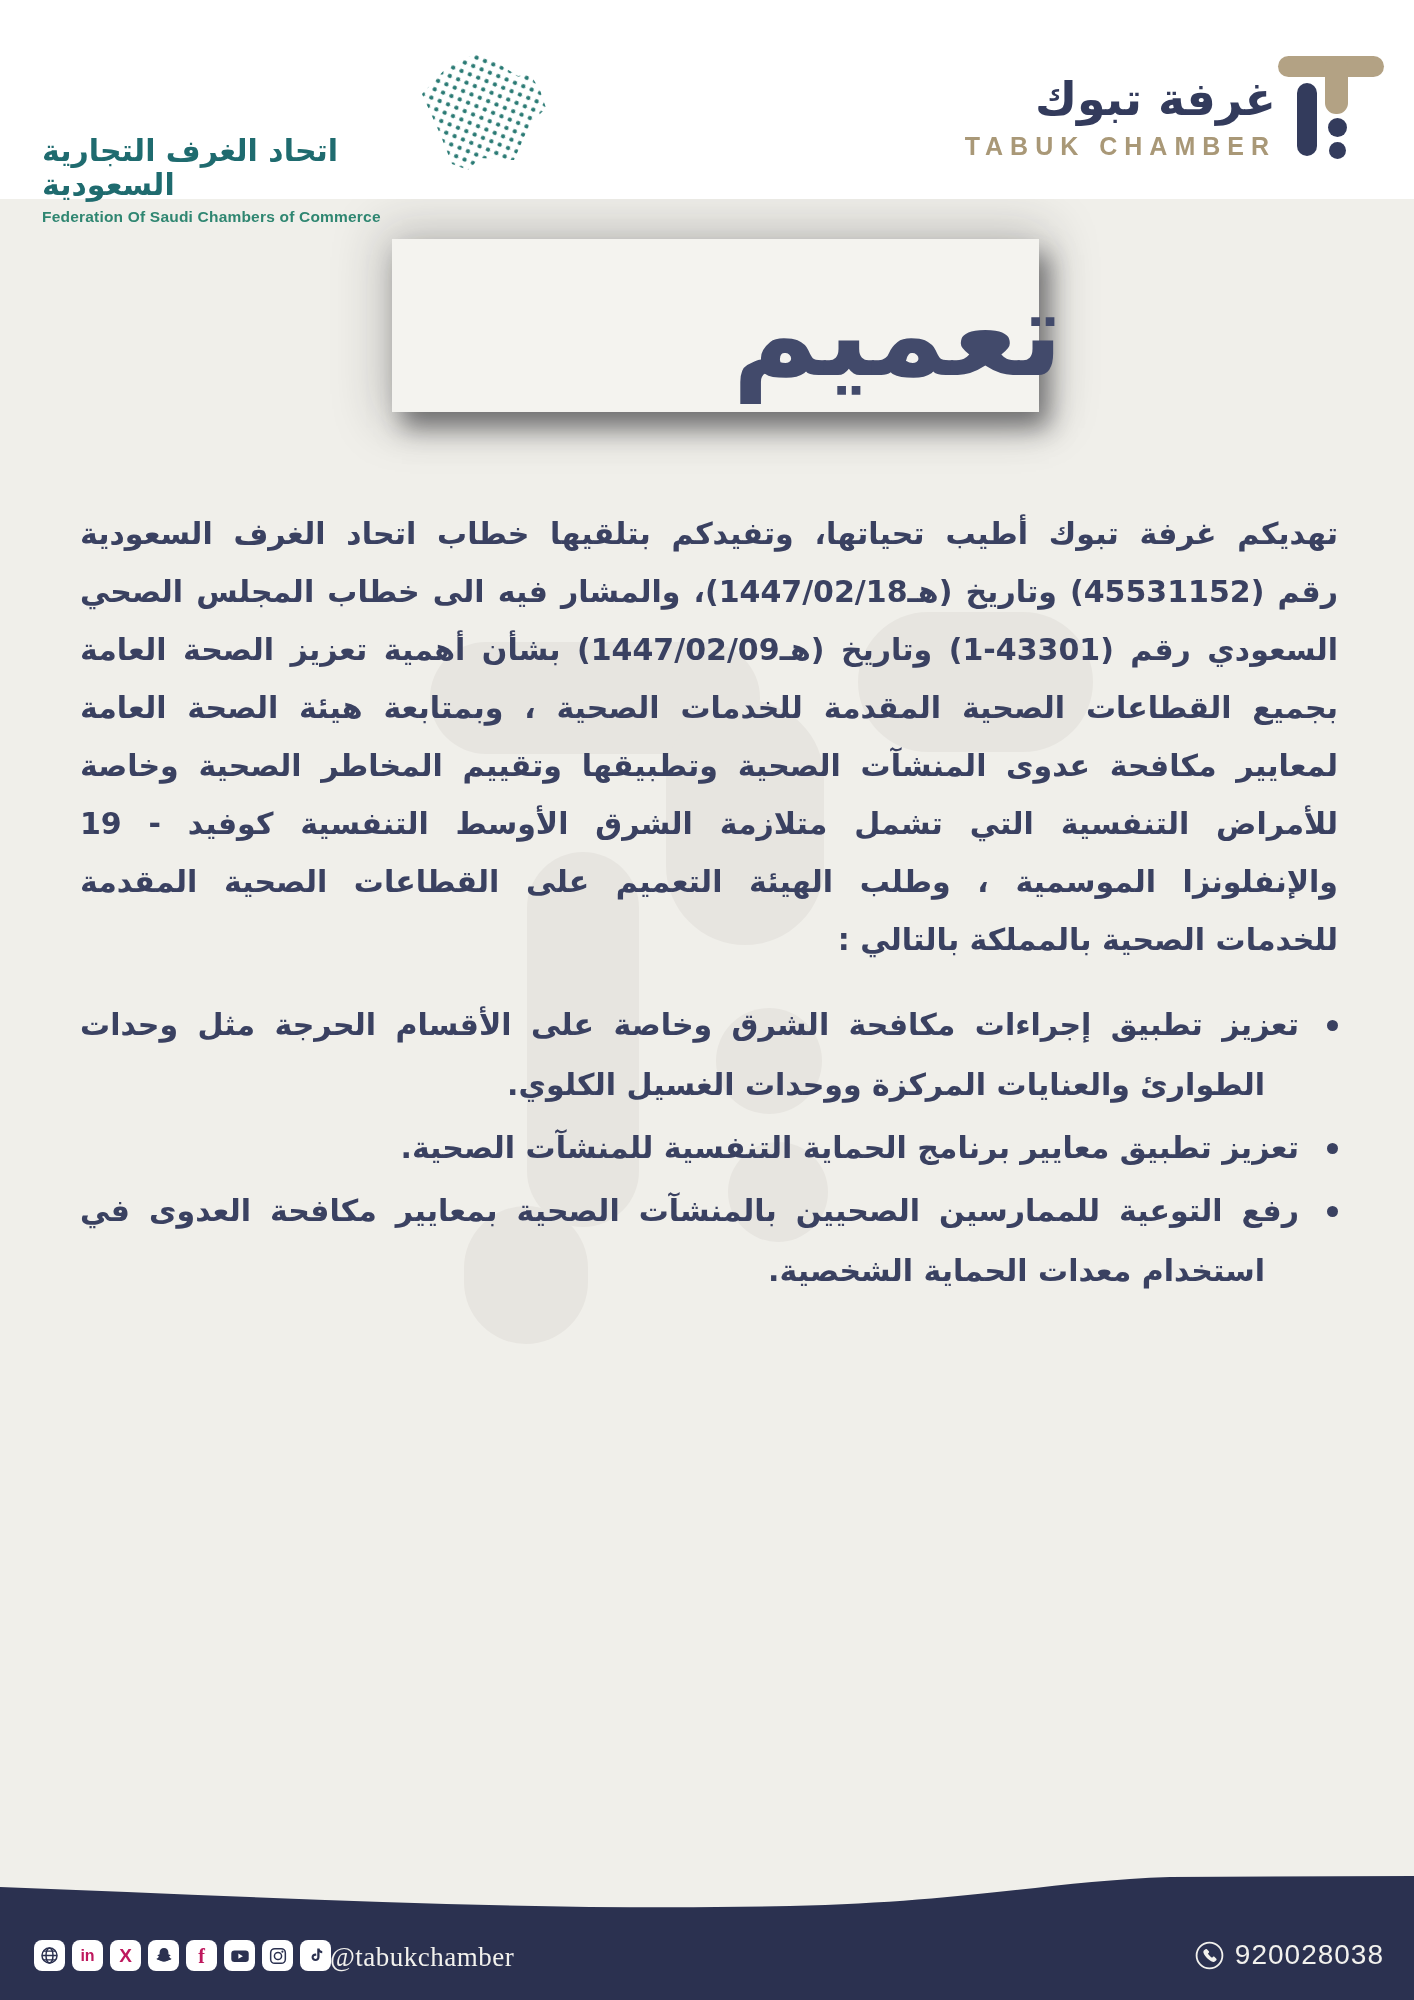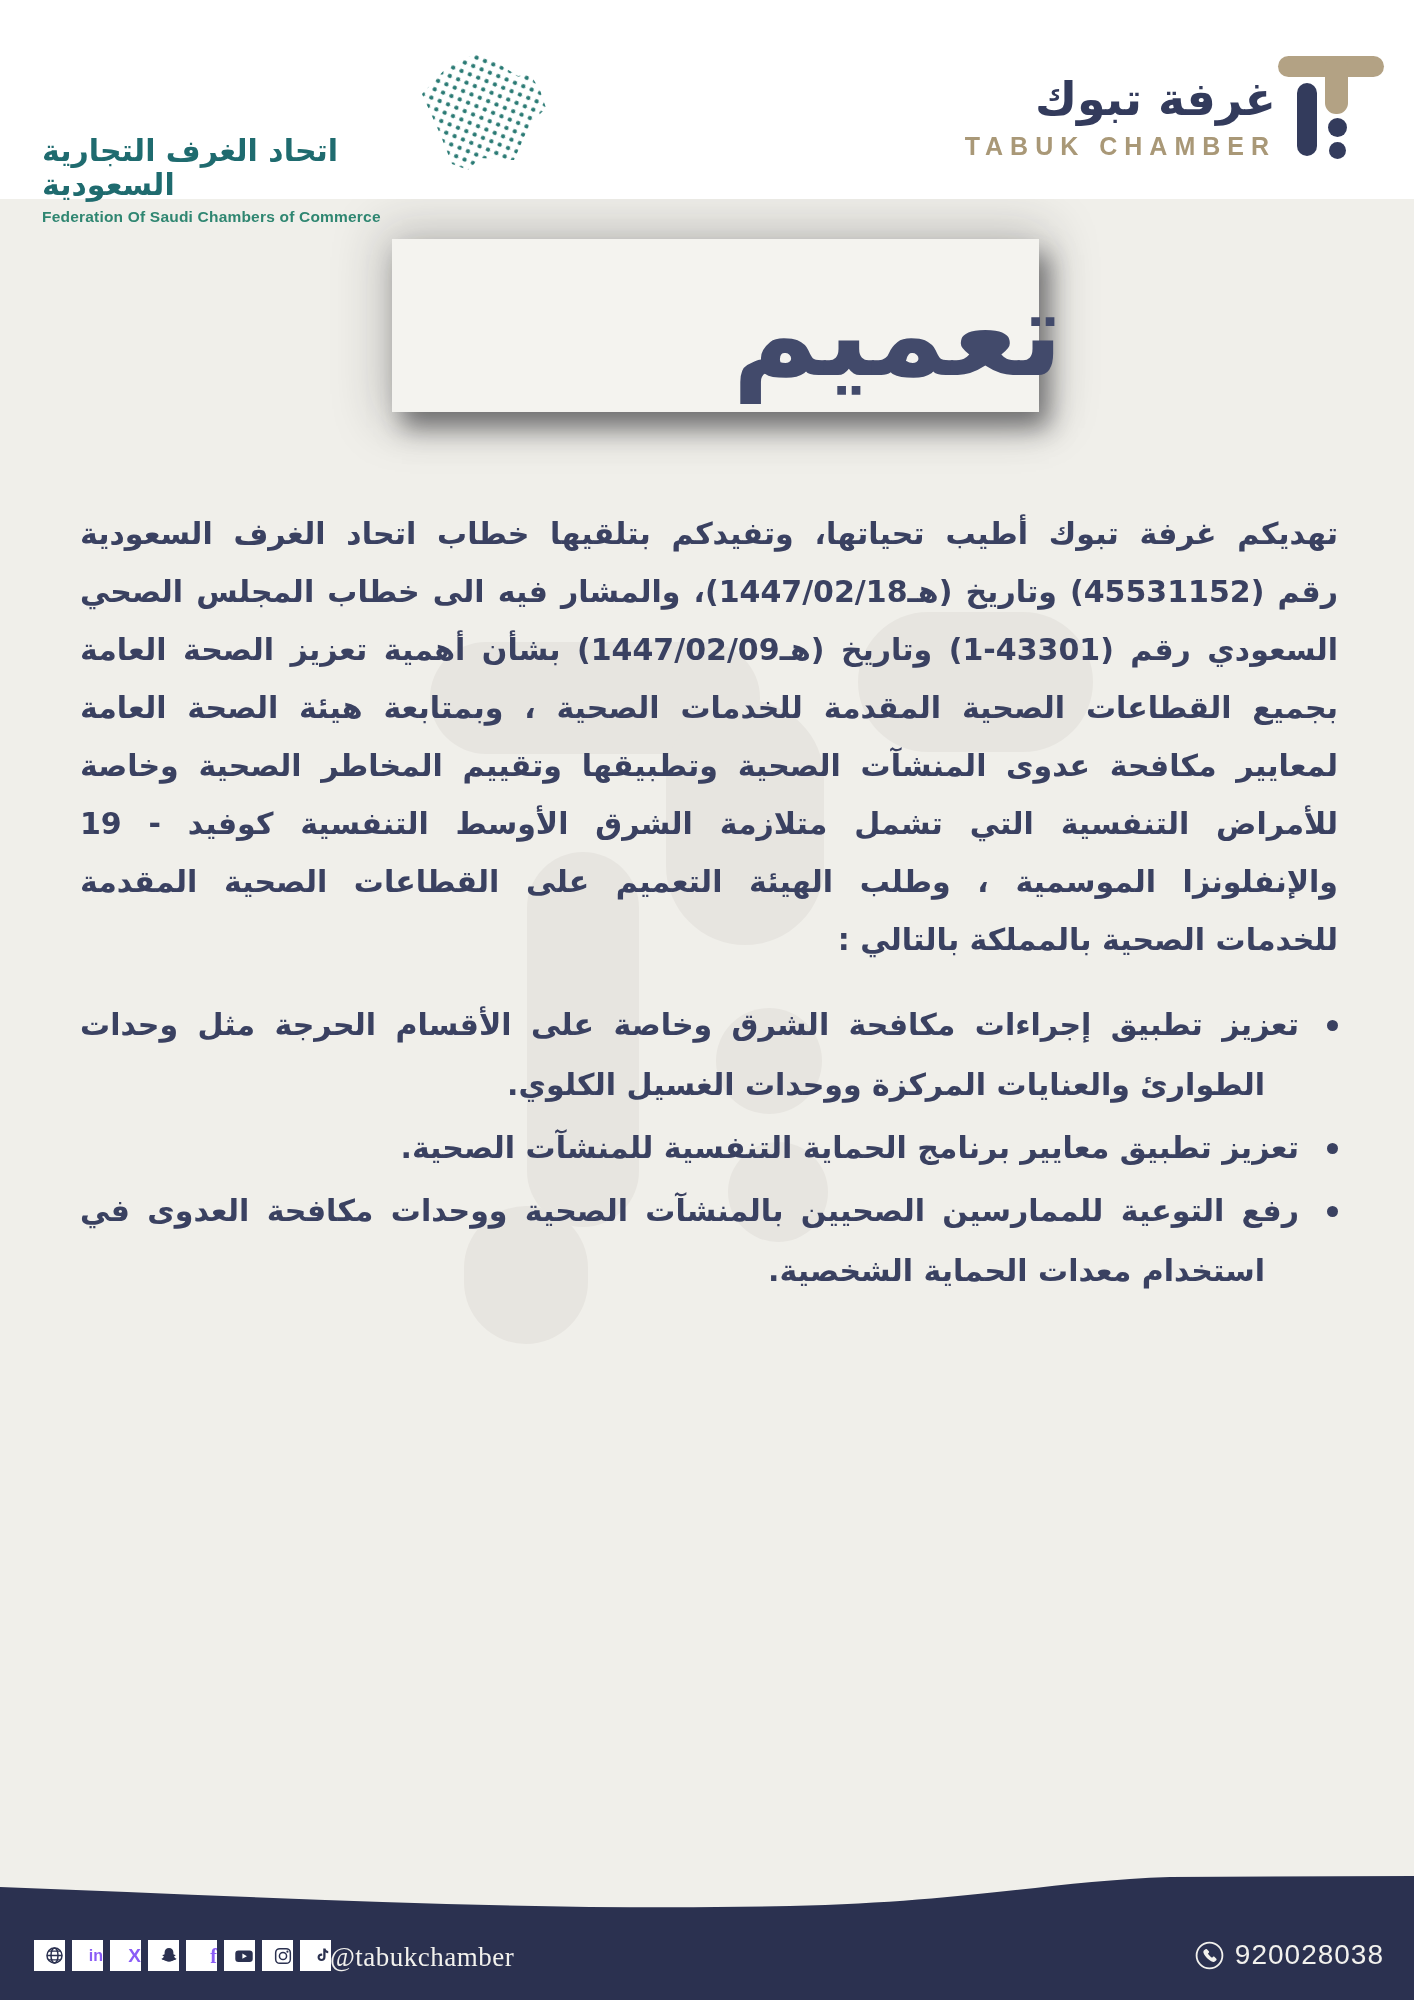--- a/index.html
+++ b/index.html
@@ -39,22 +39,22 @@
   .bullets{margin:26px 0 0 0;padding:0;list-style:none;}
   .bullets li{display:flex;margin:0 0 3px 0;}
   .bdot{flex:0 0 11px;width:11px;height:11px;border-radius:50%;background:#3a4161;margin-top:25px;margin-left:28px;}
   .bcontent{flex:1;}
   .bcontent .line{line-height:60px;}
   .bcontent .line.cont{padding-right:34px;}
   
   .footer-wave{position:absolute;left:0;top:1875px;z-index:4;}
   .footer-content{position:absolute;left:0;top:1936px;width:1414px;height:48px;z-index:5;}
   .socials{position:absolute;left:34px;top:4px;display:flex;gap:7px;direction:ltr;}
-  .badge{width:31px;height:31px;border-radius:0;background:#ffffff;display:flex;align-items:center;
-         justify-content:flex-end;color:#8b5cf6;overflow:hidden;}
+  .badge{width:31px;height:31px;border-radius:8px;background:#ffffff;display:flex;align-items:center;
+         justify-content:center;color:#be185d;overflow:hidden;}
   .badge span{font-family:"Liberation Sans",sans-serif;font-weight:bold;font-size:16px;line-height:1;}
   .handle{position:absolute;left:330px;top:6px;font-family:"Liberation Serif",serif;font-size:27px;
           color:#f2f1ed;letter-spacing:.5px;}
   .phone{position:absolute;right:30px;top:3px;display:flex;align-items:center;gap:10px;direction:ltr;}
   .phone-num{font-family:"Liberation Sans",sans-serif;font-size:28px;color:#f2f1ed;letter-spacing:1px;}
 </style>
 </head>
 <body>
 
 <div class="page">
@@ -124,21 +124,21 @@
         </li>
         <li>
           <span class="bdot"></span>
           <div class="bcontent">
             <div class="line last">تعزيز تطبيق معايير برنامج الحماية التنفسية للمنشآت الصحية.</div>
           </div>
         </li>
         <li>
           <span class="bdot"></span>
           <div class="bcontent">
-            <div class="line">رفع التوعية للممارسين الصحيين بالمنشآت الصحية ووحدات مكافحة العدوى في</div>
+            <div class="line">رفع التوعية للممارسين الصحيين بالمنشآت الصحية بمعايير مكافحة العدوى في</div>
             <div class="line last cont">استخدام معدات الحماية الشخصية.</div>
           </div>
         </li>
       </ul>
   </div>
 
   <svg class="footer-wave" width="1414" height="125" viewBox="0 0 1414 125">
     <path d="M0,12 C260,22 540,37 790,31 C970,27 1050,6 1170,2 L1414,1 L1414,125 L0,125 Z" fill="#2b3150"></path>
   </svg>
 

